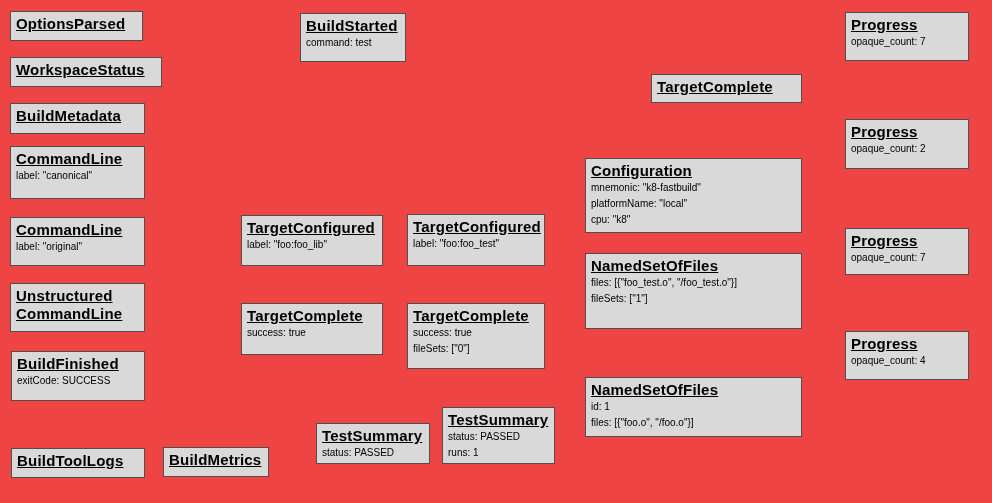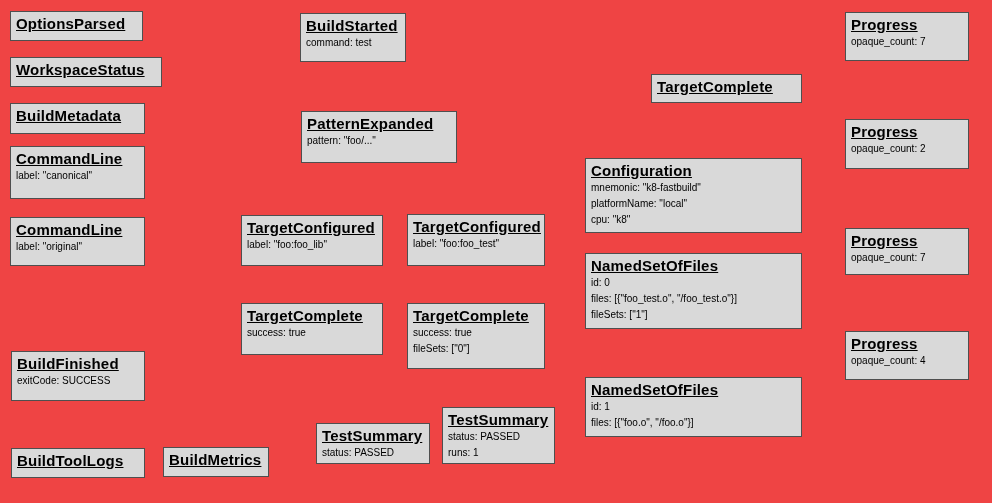--- a/index.html
+++ b/index.html
@@ -54,43 +54,42 @@
   <div class="box" style="left:10px;top:146px;width:135px;height:53px">
     <div class="title">CommandLine</div>
     <div class="field">label: "canonical"</div>
   </div>
 
   <div class="box" style="left:10px;top:217px;width:135px;height:49px">
     <div class="title">CommandLine</div>
     <div class="field">label: "original"</div>
   </div>
 
+  <div class="box" style="left:10px;top:283px;width:135px;height:49px">
+    <div class="title">Unstructured CommandLine</div>
+  </div>
 
   <div class="box" style="left:11px;top:351px;width:134px;height:50px">
     <div class="title">BuildFinished</div>
     <div class="field">exitCode: SUCCESS</div>
   </div>
 
   <div class="box" style="left:11px;top:448px;width:134px;height:30px">
     <div class="title">BuildToolLogs</div>
   </div>
 
   <div class="box" style="left:163px;top:447px;width:106px;height:30px">
     <div class="title">BuildMetrics</div>
   </div>
 
   <div class="box" style="left:300px;top:13px;width:106px;height:49px">
     <div class="title">BuildStarted</div>
     <div class="field">command: test</div>
   </div>
 
-  <div class="box" style="left:301px;top:111px;width:156px;height:52px">
-    <div class="title">PatternExpanded</div>
-    <div class="field">pattern: "foo/..."</div>
-  </div>
 
   <div class="box" style="left:241px;top:215px;width:142px;height:51px">
     <div class="title">TargetConfigured</div>
     <div class="field">label: "foo:foo_lib"</div>
   </div>
 
   <div class="box" style="left:407px;top:214px;width:138px;height:52px">
     <div class="title">TargetConfigured</div>
     <div class="field">label: "foo:foo_test"</div>
   </div>
@@ -123,21 +122,20 @@
 
   <div class="box" style="left:585px;top:158px;width:217px;height:75px">
     <div class="title">Configuration</div>
     <div class="field">mnemonic: "k8-fastbuild"</div>
     <div class="field">platformName: "local"</div>
     <div class="field">cpu: "k8"</div>
   </div>
 
   <div class="box" style="left:585px;top:253px;width:217px;height:76px">
     <div class="title">NamedSetOfFiles</div>
-    <div class="field">id: 0</div>
     <div class="field">files: [{"foo_test.o", "/foo_test.o"}]</div>
     <div class="field">fileSets: ["1"]</div>
   </div>
 
   <div class="box" style="left:585px;top:377px;width:217px;height:60px">
     <div class="title">NamedSetOfFiles</div>
     <div class="field">id: 1</div>
     <div class="field">files: [{"foo.o", "/foo.o"}]</div>
   </div>
 

